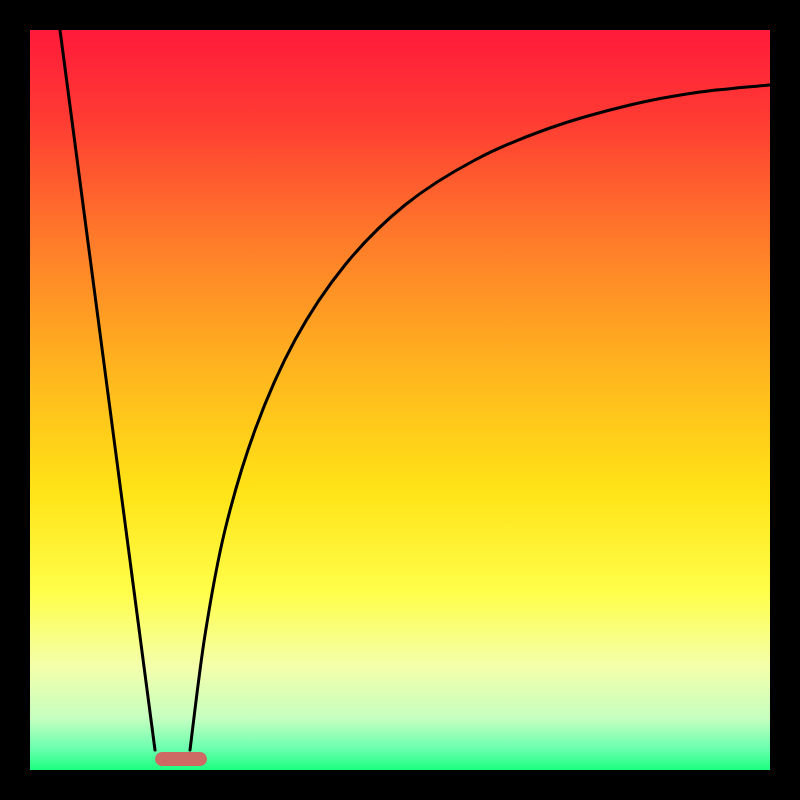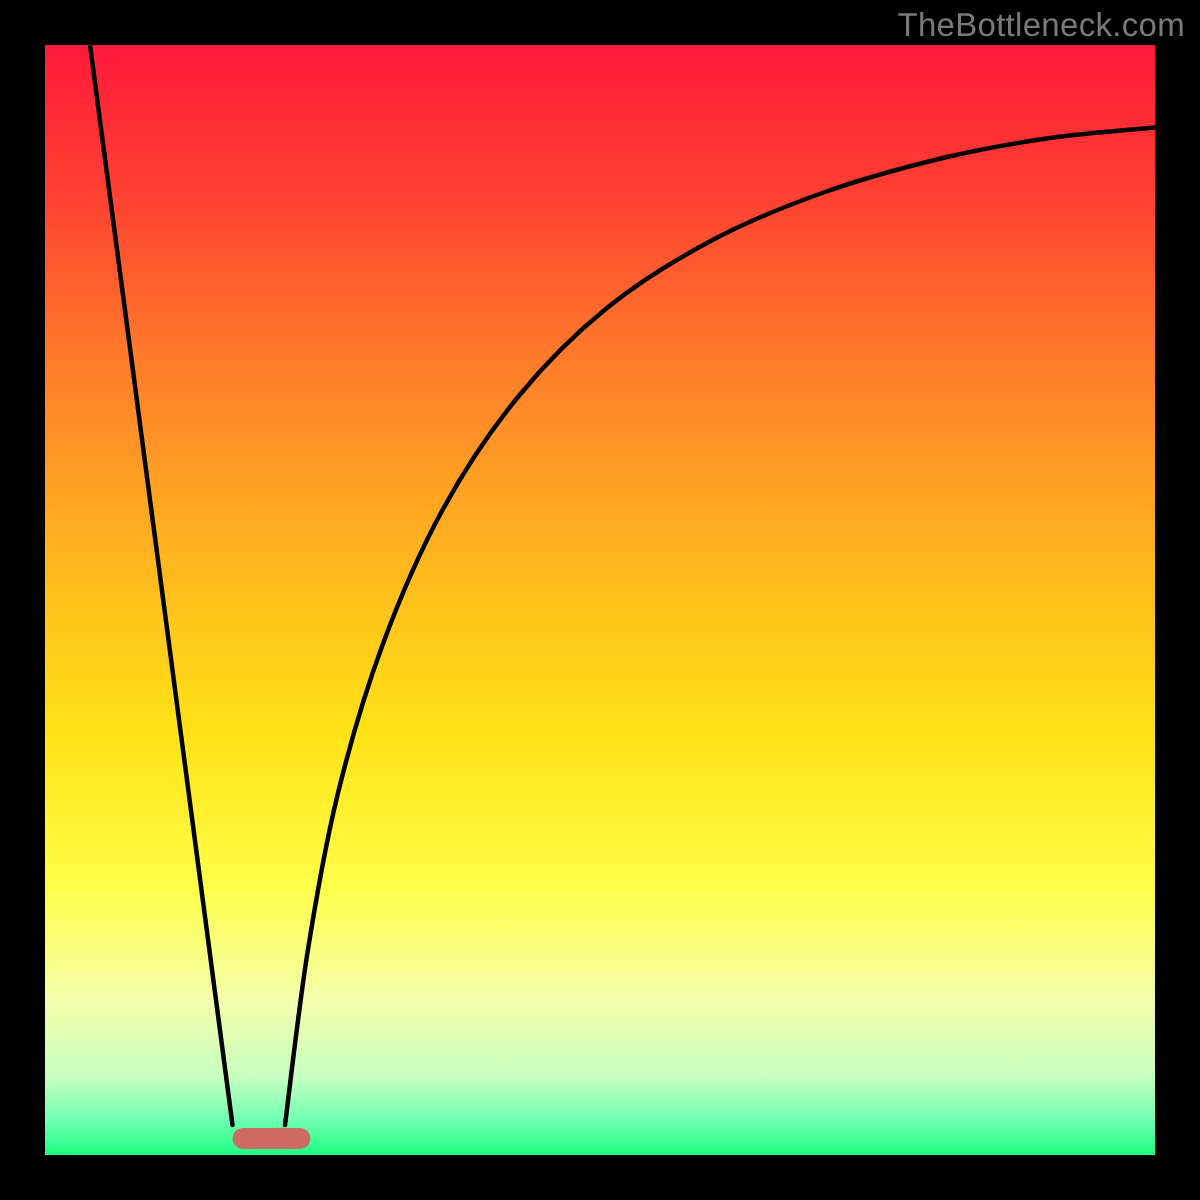--- a/index.html
+++ b/index.html
@@ -28,21 +28,20 @@
     width: 740px;
     height: 740px;
   }
   .plot svg { display: block; }
 </style>
 </head>
 <body>
 
 <div class="frame">
 
-  <div class="watermark">TheBottleneck.com</div>
 
   <div class="plot">
     <svg id="svg-plot" width="740" height="740" viewBox="0 0 740 740">
       <defs>
         <linearGradient id="bg-grad" x1="0" y1="0" x2="0" y2="1">
             <stop offset="0%" stop-color="#ff1a3a"></stop>
             <stop offset="12%" stop-color="#ff3b33"></stop>
             <stop offset="28.000000000000004%" stop-color="#ff7a2a"></stop>
             <stop offset="45%" stop-color="#ffb21f"></stop>
             <stop offset="62%" stop-color="#ffe316"></stop>

